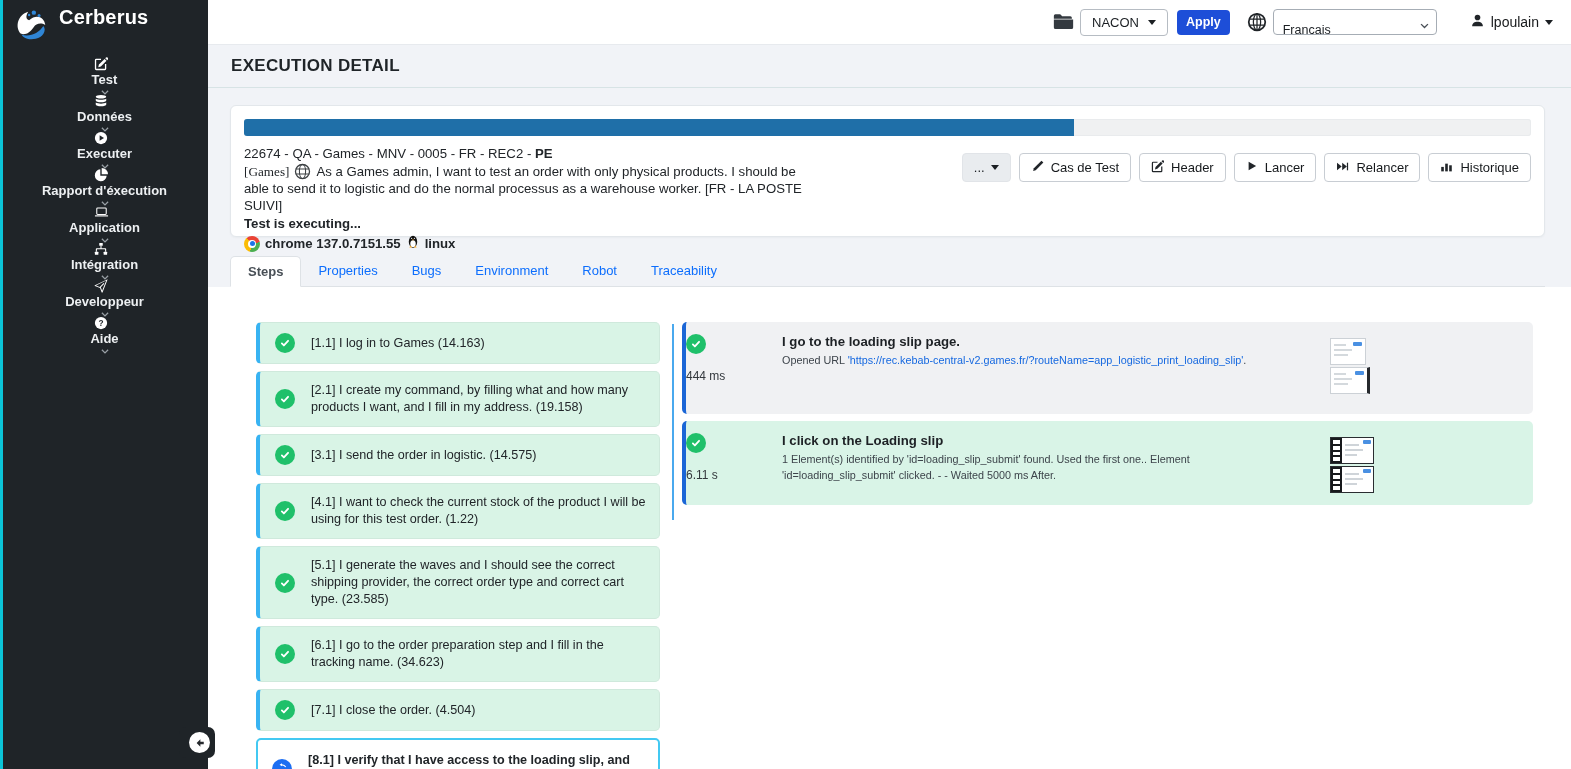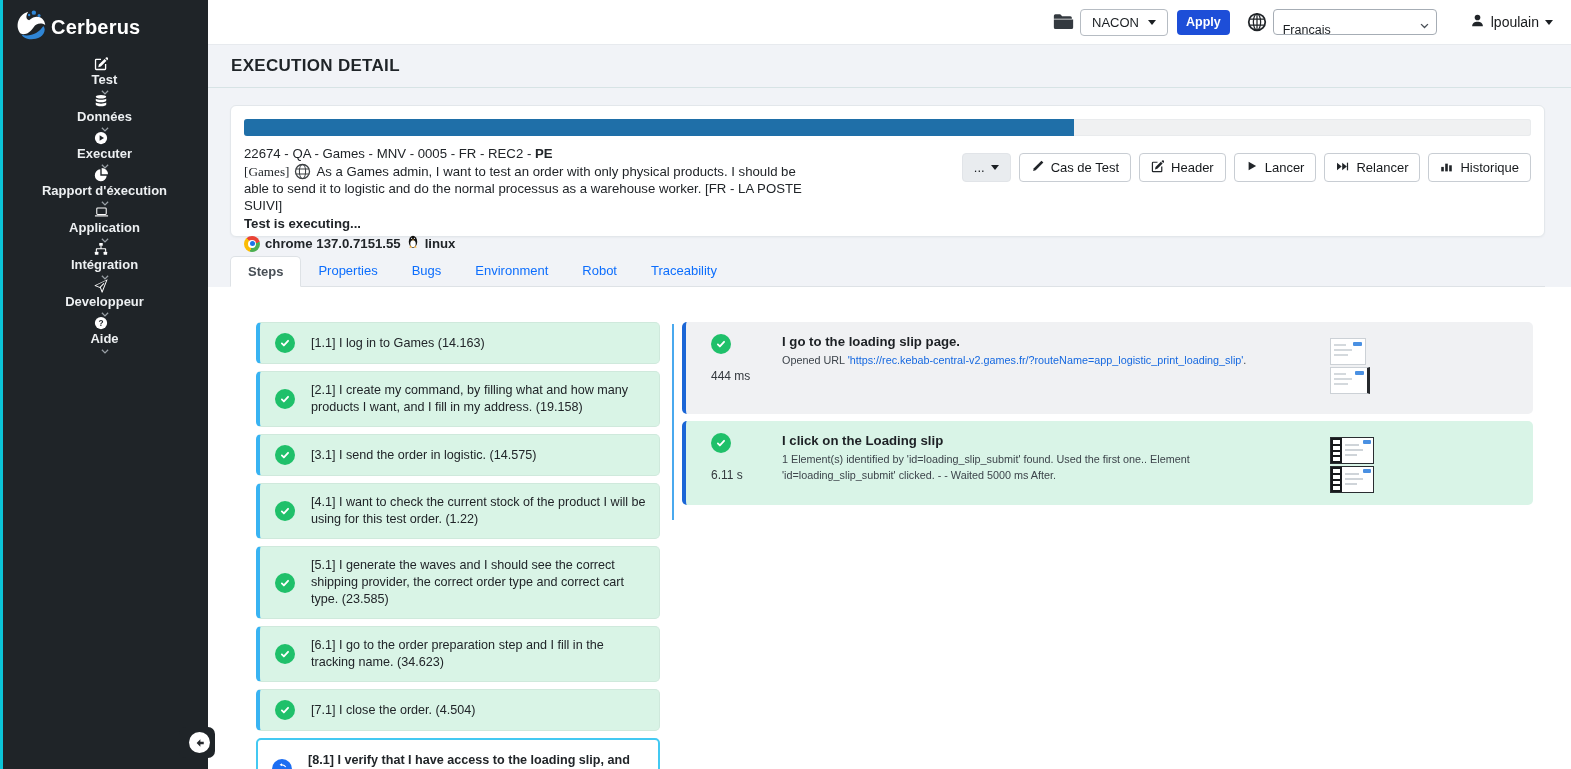--- a/index.html
+++ b/index.html
@@ -7,21 +7,21 @@
   body {
     position:relative; overflow:hidden;
     font-family:"Liberation Sans", sans-serif;
     background:#f1f3f7; color:#212529;
   }
   
   .sidebar {
     position:absolute; left:0; top:0; width:208px; height:769px;
     background:#1f2428; border-left:3px solid #0bc5d8; z-index:10;
   }
-  .brand { display:flex; align-items:center; gap:0; padding:6px 8px 8px 8px; }
+  .brand { display:flex; gap:8px; padding:6px 8px 8px 8px; }
   .brand-name { color:#fff; font-size:20px; font-weight:700; letter-spacing:.2px; }
   .nav-item {
     display:flex; align-items:center; height:37px; padding:0 15px 0 13px;
     color:#edf0f2; font-size:13px; font-weight:700; cursor:pointer;flex-direction:column;
   }
   .nav-item:first-of-type { margin-top:4px; }
   .nicon { width:16px; height:16px; margin-right:7px; display:flex; align-items:center; justify-content:center; flex:none; }
   .nlabel { flex:1; white-space:nowrap; }
   .chev { display:flex; align-items:center; }
   .collapse-btn {
@@ -116,21 +116,21 @@
   
   .col-sep { width:2px; height:196px; background:#4aa9ee; margin:2px 0 0 12px; flex:none; }
   
   .actions-col { flex:1; margin-left:8px; }
   .action {
     display:grid; grid-template-columns:96px 548px 1fr; padding:12px 12px 12px 0;
     border-left:4px solid #1b66d6; border-radius:5px; margin-bottom:7px; cursor:pointer;
   }
   .action.gray { background:#f0f1f3; min-height:92px; }
   .action.green { background:#d9f4e7; min-height:83px; }
-  .action-rail { padding-left:25px; }
+  .action-rail { }
   .action-rail .check { margin-bottom:15px; }
   .duration { font-size:12px; color:#33383d; }
   .action-title { font-size:13.2px; font-weight:700; margin-bottom:4px; color:#1d2125; }
   .action-detail { font-size:10.8px; color:#3d444b; line-height:1.45; max-width:510px; }
   .action-link { color:#1669e0; cursor:pointer; }
   .thumbs { display:flex; flex-direction:column; gap:2px; padding-top:4px; }
   .thumb-page { width:36px; height:27px; background:#fff; border:1px solid #ccd1d6; position:relative; cursor:pointer; }
   .thumb-page .tline { position:absolute; left:3px; height:2px; background:#d4d9dd; }
   .thumb-page .tpill { position:absolute; right:3px; top:3px; width:9px; height:4px; background:#4a90e2; border-radius:1px; }
   .thumb-page.dark-edge { width:40px; border-right:3px solid #26292d; }

